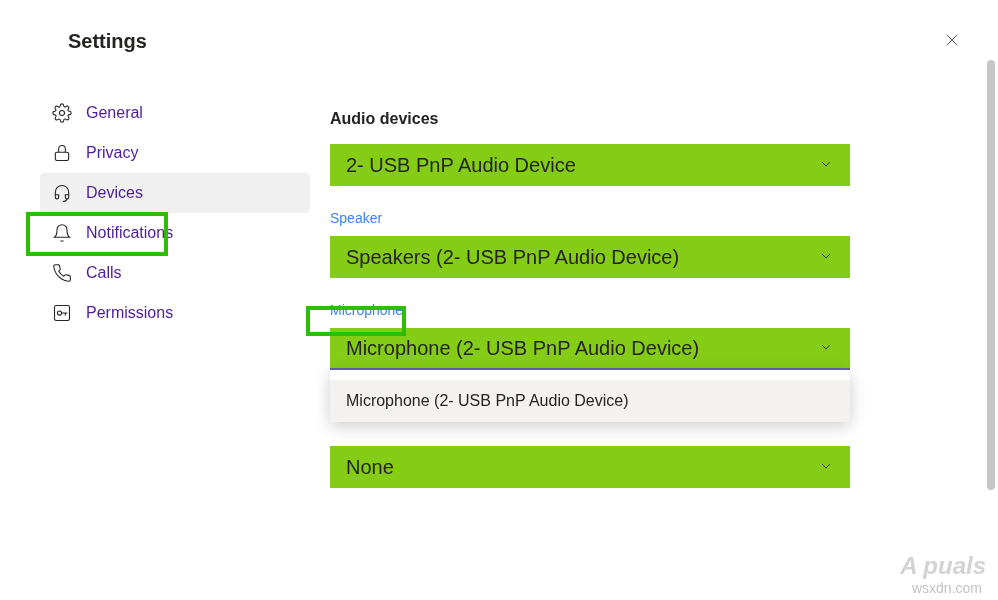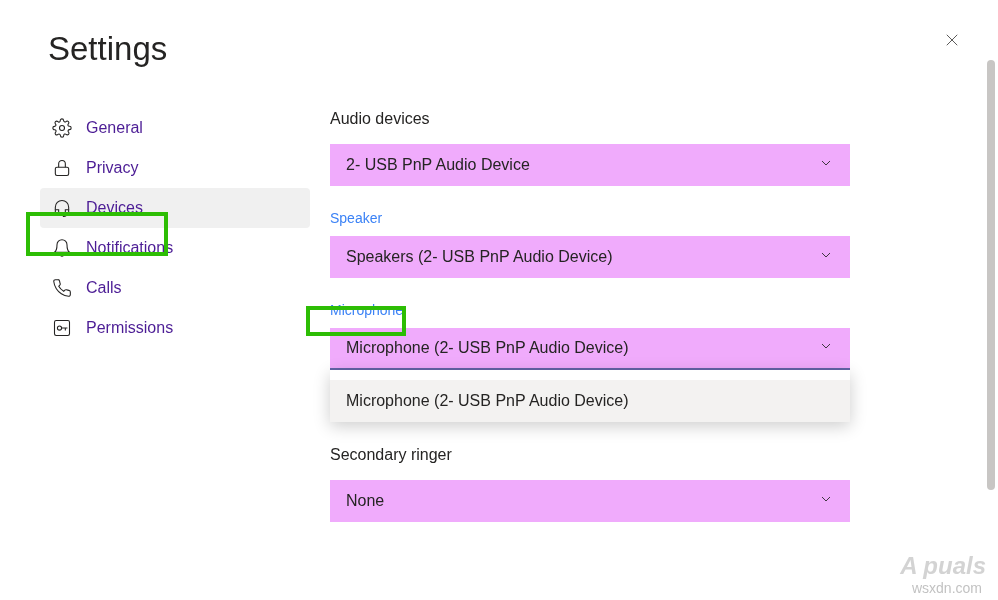--- a/index.html
+++ b/index.html
@@ -19,25 +19,26 @@
       display: flex;
       padding: 30px 40px;
       height: 100%;
       position: relative;
     }
     .sidebar {
       width: 270px;
       flex-shrink: 0;
     }
     .page-title {
-      font-size: 33px;
-      font-weight: 400;
+      font-size: 20px;
+      font-weight: 700;
       color: #252423;
       margin-bottom: 40px;
       padding-left: 8px;
+      margin-left: 20px;
     }
     .nav-list {
       list-style: none;
     }
     .nav-item {
       display: flex;
       align-items: center;
       padding: 10px 12px;
       cursor: pointer;
       color: #4c1d95;
@@ -60,34 +61,34 @@
       fill: none;
       stroke-width: 1.3;
     }
     .main {
       flex: 1;
       padding-left: 20px;
       padding-top: 80px;
     }
     .section-title {
       font-size: 16px;
-      font-weight: 400;
+      font-weight: 700;
       color: #252423;
       margin-bottom: 16px;
     }
     .dropdown {
       width: 520px;
       height: 42px;
-      background: #f0abfc;
+      background: #84cc16;
       display: flex;
       align-items: center;
       justify-content: space-between;
       padding: 0 16px;
       cursor: pointer;
-      font-size: 16px;
+      font-size: 20px;
       color: #252423;
       margin-bottom: 24px;
     }
     .dropdown.open {
       border-bottom: 2px solid #6264a7;
       margin-bottom: 0;
     }
     .field-label {
       font-size: 14px;
       color: #3b82f6;
@@ -268,21 +269,20 @@
       <span class="chevron">
         <svg width="16" height="16" viewBox="0 0 24 24">
             <polyline points="6 9 12 15 18 9"></polyline>
           </svg>
       </span>
     </div>
     <div class="dropdown-list">
       <div class="dropdown-option hovered">Microphone (2- USB PnP Audio Device)</div>
     </div>
 
-    <div class="section-title">Secondary ringer</div>
     <div class="dropdown">
       <span>None</span>
       <span class="chevron">
         <svg width="16" height="16" viewBox="0 0 24 24">
             <polyline points="6 9 12 15 18 9"></polyline>
           </svg>
       </span>
     </div>
   </div>
 </div>

